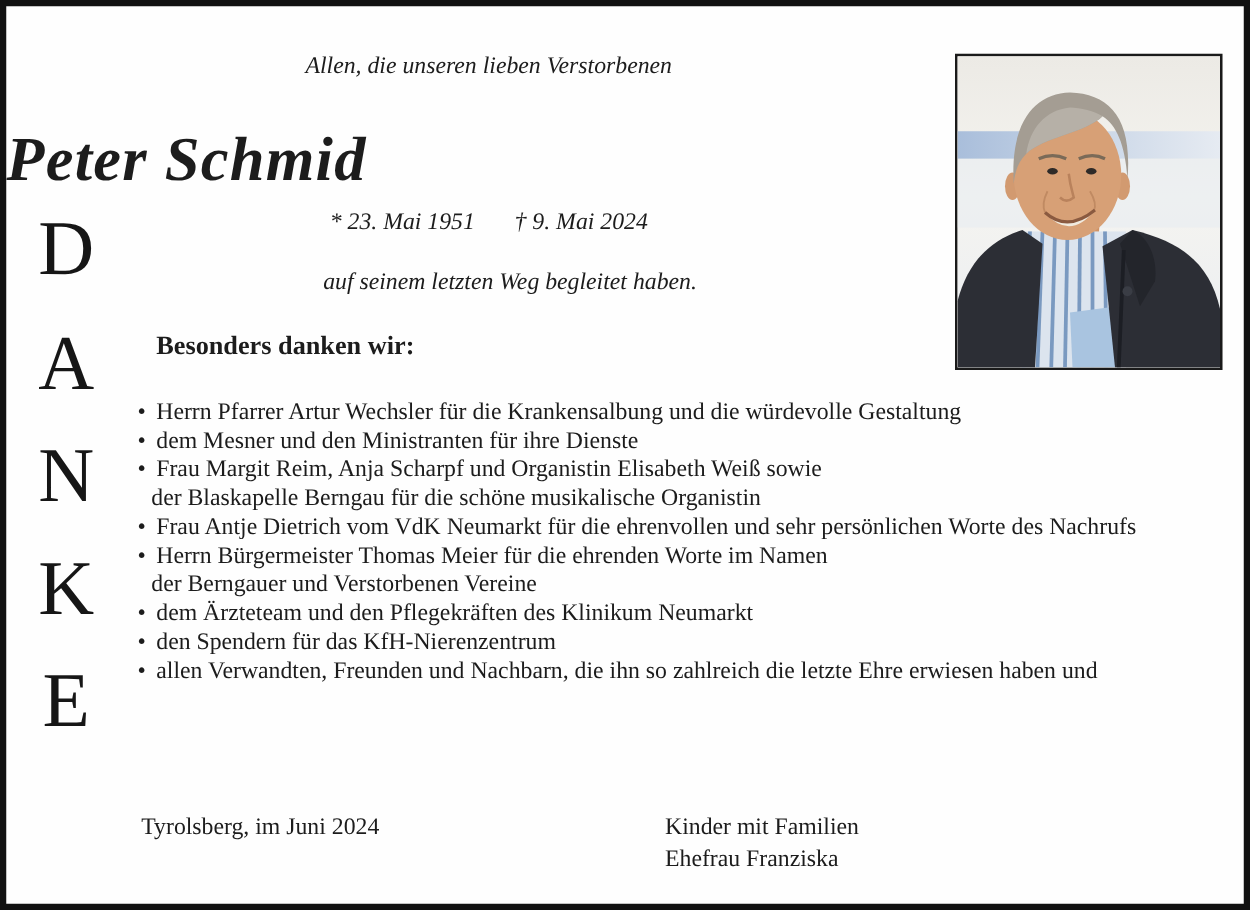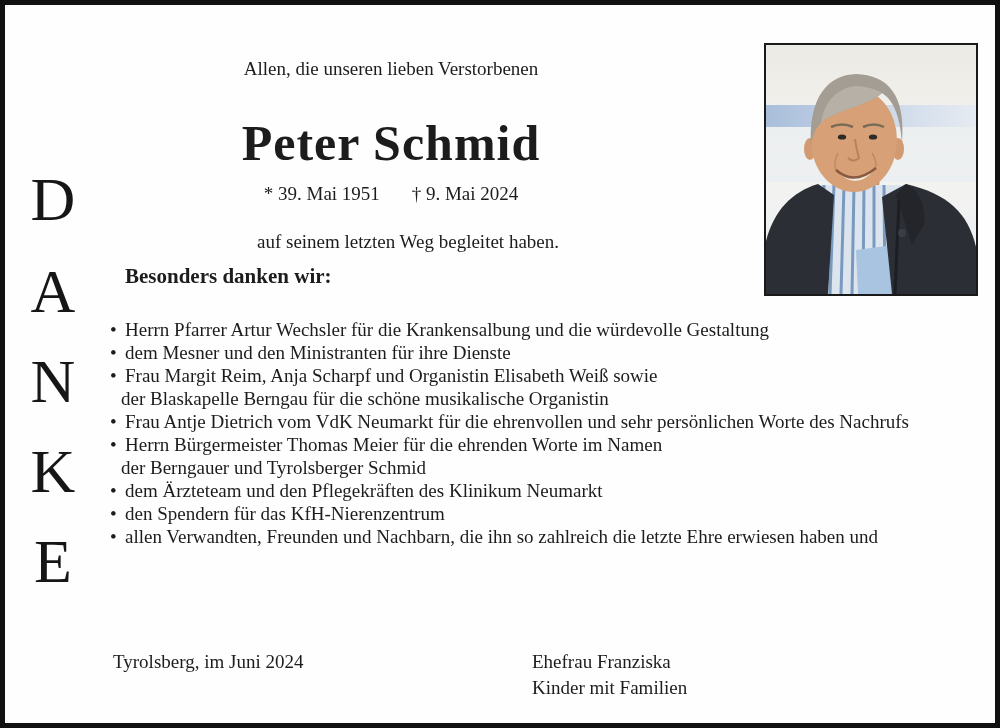--- a/index.html
+++ b/index.html
@@ -25,23 +25,23 @@
     line-height: 1;
     color: #161616;
   }
   .danke-letter:nth-of-type(1) { top: 163px; }
   .danke-letter:nth-of-type(2) { top: 255px; }
   .danke-letter:nth-of-type(3) { top: 345px; }
   .danke-letter:nth-of-type(4) { top: 435px; }
   .danke-letter:nth-of-type(5) { top: 525px; }
 
   
-  .header-block { position: absolute; left: 0; top: 16px; width: 772px; height: 250px; }
+  .header-block { position: absolute; left: 0; top: 0; width: 772px; height: 250px; font-style: italic; }
   .intro     { position: absolute; left: 0; right: 0; top: 37px;  text-align: center; font-size: 19px; }
-  .name      { position: absolute; left: 0; right: 0; top: 97px;  text-align: center; font-size: 50px; font-weight: bold; line-height: 1; letter-spacing: 1px; }
+  .name      { position: absolute; left: 0; right: 0; top: 97px;  text-align: left; font-size: 50px; font-weight: bold; line-height: 1; letter-spacing: 1px; }
   .dates     { position: absolute; left: 0; right: 0; top: 162px; text-align: center; font-size: 19px; }
   .dates .death { margin-left: 27px; }
   .farewell  { position: absolute; left: 0; right: 0; top: 210px; text-align: center; font-size: 19px; padding-left: 34px; }
 
   .thanks-heading {
     position: absolute; left: 120px; top: 259px;
     font-size: 21px; font-weight: bold;
   }
 
   .thanks-list {
@@ -81,21 +81,21 @@
     <span class="danke-letter">A</span>
     <span class="danke-letter">N</span>
     <span class="danke-letter">K</span>
     <span class="danke-letter">E</span>
   </div>
 
   <div class="header-block">
     <div class="intro">Allen, die unseren lieben Verstorbenen</div>
     <div class="name">Peter Schmid</div>
     <div class="dates">
-      <span class="birth">* 39. Mai 1951</span>
+      <span class="birth">* 23. Mai 1951</span>
       <span class="death">† 9. Mai 2024</span>
     </div>
     <div class="farewell">auf seinem letzten Weg begleitet haben.</div>
   </div>
 
   <div class="thanks-heading">Besonders danken wir:</div>
   <ul class="thanks-list">
       <li>
         <div><span class="marker">•</span>Herrn Pfarrer Artur Wechsler für die Krankensalbung und die würdevolle Gestaltung</div>
       </li>
@@ -104,37 +104,37 @@
       </li>
       <li>
         <div><span class="marker">•</span>Frau Margit Reim, Anja Scharpf und Organistin Elisabeth Weiß sowie</div>
         <div class="cont">der Blaskapelle Berngau für die schöne musikalische Organistin</div>
       </li>
       <li>
         <div><span class="marker">•</span>Frau Antje Dietrich vom VdK Neumarkt für die ehrenvollen und sehr persönlichen Worte des Nachrufs</div>
       </li>
       <li>
         <div><span class="marker">•</span>Herrn Bürgermeister Thomas Meier für die ehrenden Worte im Namen</div>
-        <div class="cont">der Berngauer und Tyrolsberger Schmid</div>
+        <div class="cont">der Berngauer und Verstorbenen Vereine</div>
       </li>
       <li>
         <div><span class="marker">•</span>dem Ärzteteam und den Pflegekräften des Klinikum Neumarkt</div>
       </li>
       <li>
         <div><span class="marker">•</span>den Spendern für das KfH-Nierenzentrum</div>
       </li>
       <li>
         <div><span class="marker">•</span>allen Verwandten, Freunden und Nachbarn, die ihn so zahlreich die letzte Ehre erwiesen haben und</div>
       </li>
     </ul>
 
   <div class="place-date">Tyrolsberg, im Juni 2024</div>
   <div class="mourners">
+    <div>Kinder mit Familien</div>
     <div>Ehefrau Franziska</div>
-    <div>Kinder mit Familien</div>
   </div>
 
   <div class="photo">
     <svg viewBox="0 0 210 249" preserveAspectRatio="none">
       <defs>
         <linearGradient id="sky" x1="0" y1="0" x2="0" y2="1">
           <stop offset="0" stop-color="#eceae5"></stop>
           <stop offset="0.45" stop-color="#f5f4f0"></stop>
           <stop offset="1" stop-color="#e9edf2"></stop>
         </linearGradient>

